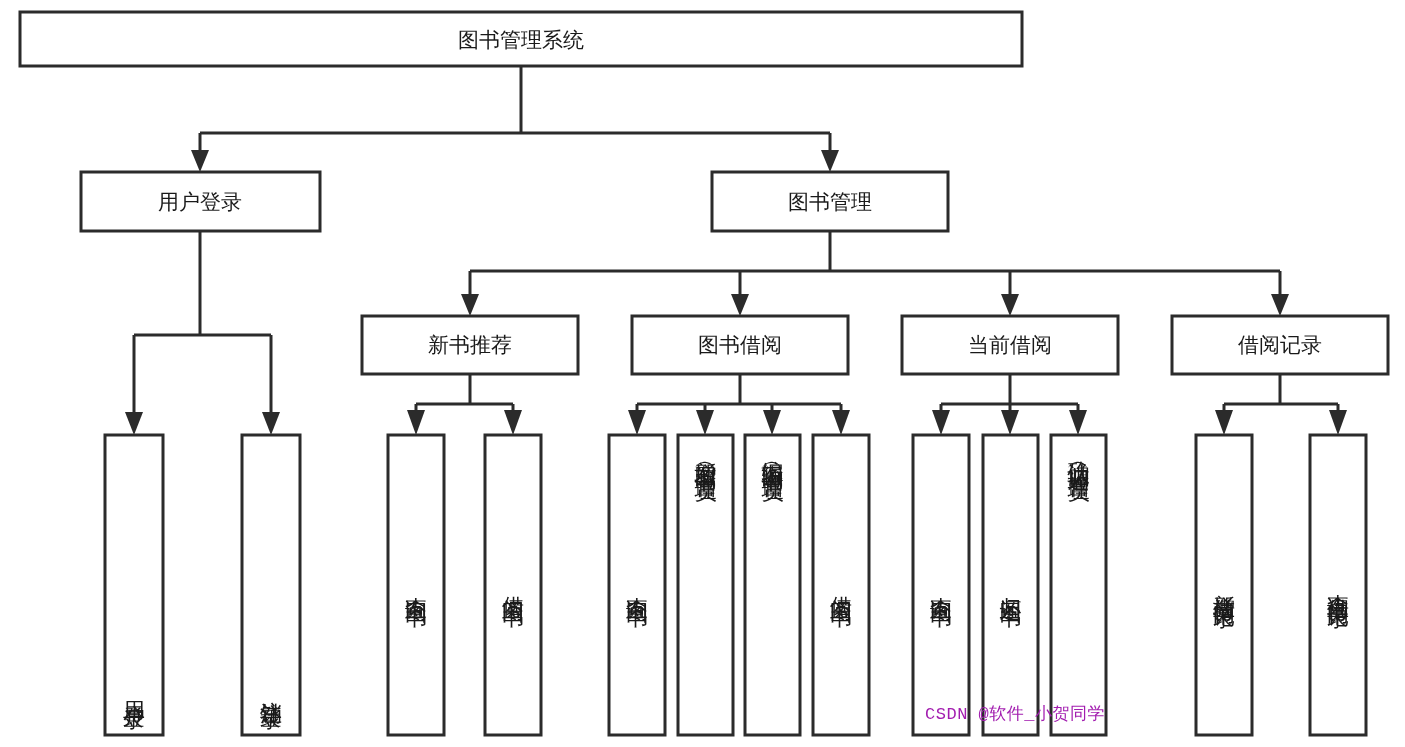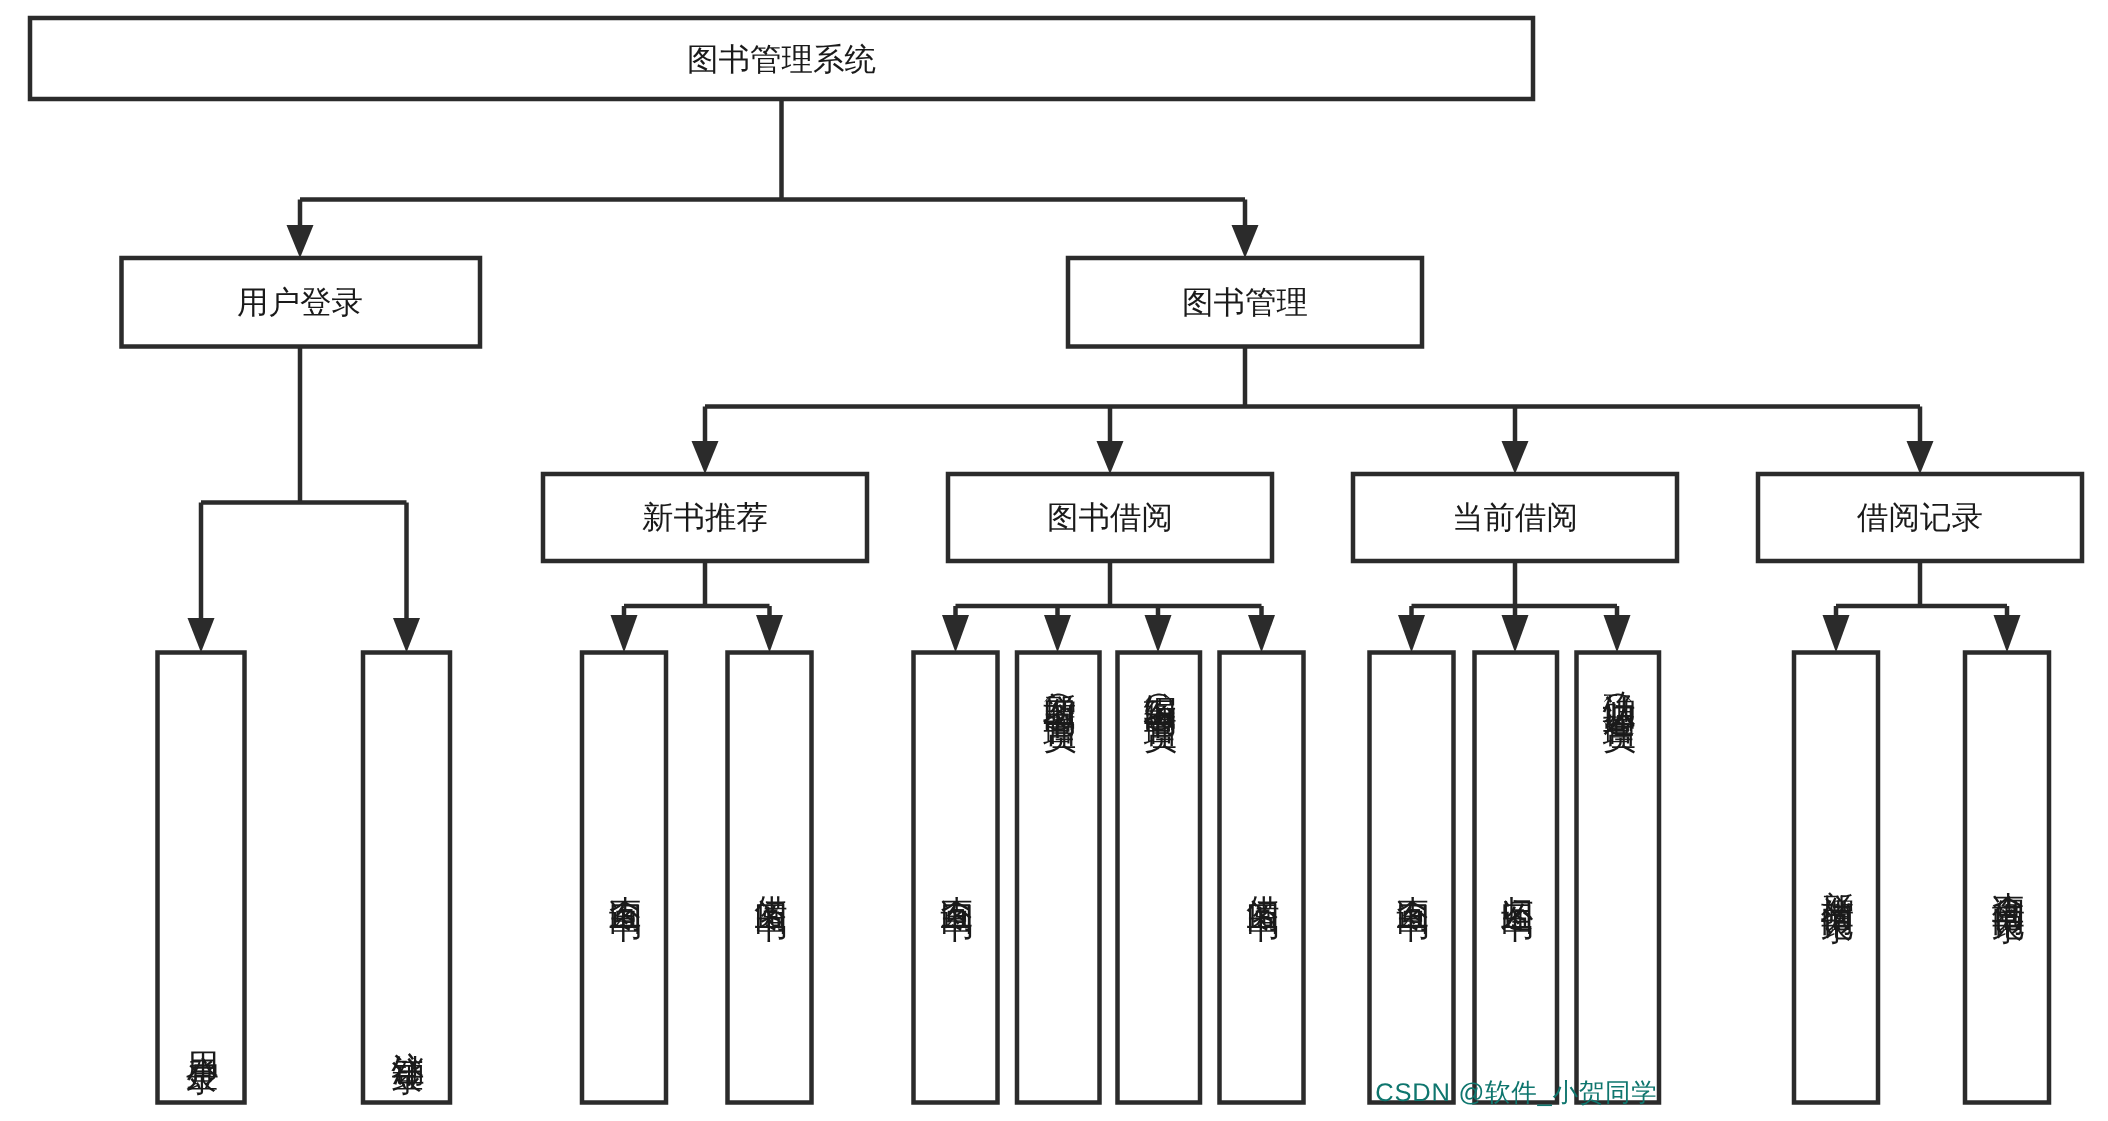--- a/index.html
+++ b/index.html
@@ -62,24 +62,24 @@
     font-family: "DejaVu Sans", "Liberation Sans", sans-serif;
     font-size: 22px;
     line-height: 1;
     letter-spacing: 3px;
     color: #1a1a1a;
     white-space: nowrap;
   }
   #watermark {
     position: absolute;
     right: 8px;
-    bottom: 7px;
-    font-family: Liberation Sans, sans-serif;
+    bottom: 22px;
+    font-family: Liberation Mono, monospace;
     font-size: 17px;
-    color: #0f766e;
+    color: #a21caf;
     letter-spacing: 0.5px;
     user-select: none;
   }
 </style>
 </head>
 <body>
 
 <div id="diagram-root">
 
   <svg id="flow" viewBox="0 0 1405 747">

